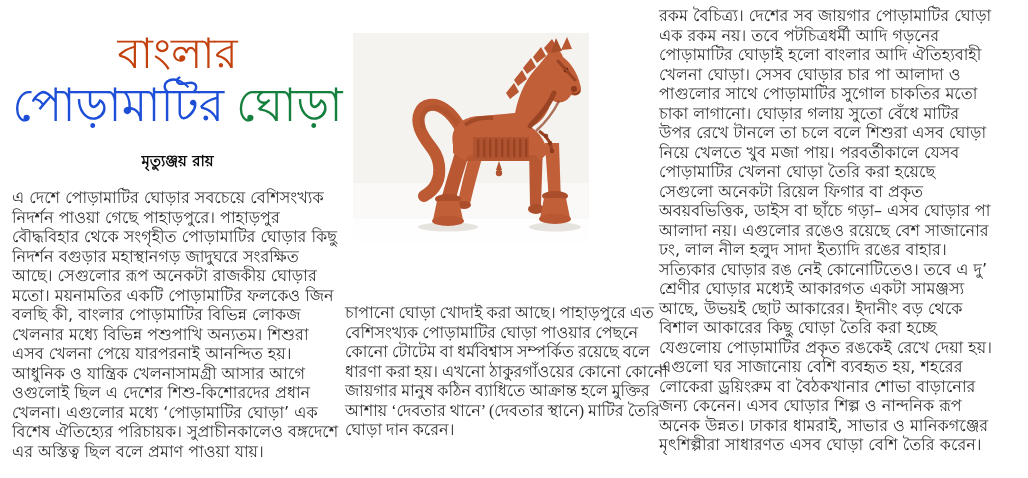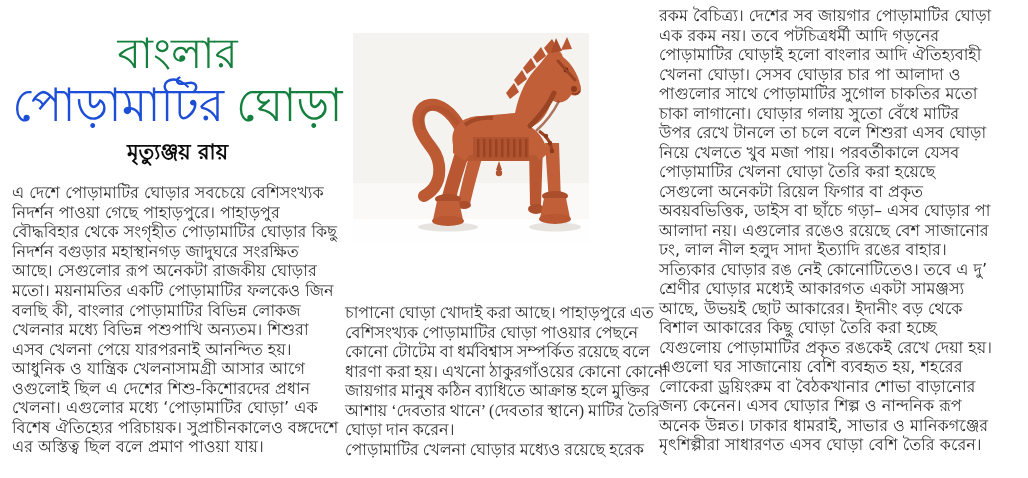--- a/index.html
+++ b/index.html
@@ -11,37 +11,37 @@
   .col{position:absolute;color:#2e2e2e;font-size:16px;line-height:1.22;}
   .col p{margin:0;padding:0;text-align:left;}
   .col-left{left:12px;top:30px;width:331px;}
   .col-mid{left:345px;top:33px;width:340px;}
   .col-right{left:659px;top:6px;width:333px;}
 
   .title{ text-align:center; margin-bottom:18px; }
   .title-l1{ font-size:42px; line-height:1.15; font-weight:normal; }
   .title-l2{ font-size:46px; line-height:1.12; margin-top:2px; }
   .title-l2 .w1{ margin-right:12px; }
-  .byline{ font-size:21px; font-weight:bold; color:#0b0b0b; margin-top:8px; }
+  .byline{ font-size:15px; font-weight:bold; color:#0b0b0b; margin-top:20px; }
 
   .photo{
     width:236px;height:210px;margin-left:8px;
     background:#f5f3f0;position:relative;overflow:hidden;
   }
   .photo svg{display:block}
   .mid-text{margin-top:60px;font-family:Liberation Serif, serif;}
 </style>
 </head>
 <body>
 
 <div class="page">
 
   <div class="col col-left">
     <div class="title">
-      <div class="title-l1" style="color:#15803d">বাংলার</div>
+      <div class="title-l1" style="color:#c2410c">বাংলার</div>
       <div class="title-l2">
         <span class="w1" style="color:#1d4ed8">পোড়ামাটির</span><span class="w2" style="color:#15803d">ঘোড়া</span>
       </div>
       <div class="byline">মৃত্যুঞ্জয় রায়</div>
     </div>
     <p>এ দেশে পোড়ামাটির ঘোড়ার সবচেয়ে বেশিসংখ্যক নিদর্শন পাওয়া গেছে পাহাড়পুরে। পাহাড়পুর বৌদ্ধবিহার থেকে সংগৃহীত পোড়ামাটির ঘোড়ার কিছু নিদর্শন বগুড়ার মহাস্থানগড় জাদুঘরে সংরক্ষিত আছে। সেগুলোর রূপ অনেকটা রাজকীয় ঘোড়ার মতো। ময়নামতির একটি  পোড়ামাটির ফলকেও জিন</p>
     <p>বলছি কী, বাংলার পোড়ামাটির বিভিন্ন লোকজ খেলনার মধ্যে বিভিন্ন পশুপাখি অন্যতম। শিশুরা এসব খেলনা পেয়ে যারপরনাই আনন্দিত হয়। আধুনিক ও যান্ত্রিক খেলনাসামগ্রী আসার আগে ওগুলোই ছিল এ দেশের শিশু-কিশোরদের প্রধান খেলনা। এগুলোর মধ্যে ‘পোড়ামাটির ঘোড়া’ এক বিশেষ ঐতিহ্যের পরিচায়ক। সুপ্রাচীনকালেও বঙ্গদেশে এর অস্তিত্ব ছিল বলে প্রমাণ পাওয়া যায়।</p>
   </div>
 
   <div class="col col-mid">
@@ -118,21 +118,20 @@
           <rect x="166" y="106" width="2.4" height="18"></rect>
           <rect x="172" y="106" width="2.4" height="18"></rect>
         </g>
 
         <path d="M146,128 l3,9 l-6,0 z" fill="#b05330"></path>
         <circle cx="146" cy="140" r="3.2" fill="#b05330"></circle>
       </svg>
     </div>
     <div class="mid-text">
       <p>চাপানো ঘোড়া খোদাই করা আছে। পাহাড়পুরে এত বেশিসংখ্যক পোড়ামাটির ঘোড়া পাওয়ার পেছনে কোনো টোটেম বা ধর্মবিশ্বাস সম্পর্কিত রয়েছে বলে ধারণা করা হয়। এখনো ঠাকুরগাঁওয়ের কোনো কোনো জায়গার মানুষ কঠিন ব্যাধিতে আক্রান্ত হলে মুক্তির আশায় ‘দেবতার থানে’  (দেবতার স্থানে) মাটির তৈরি ঘোড়া দান করেন।</p>
-      <p>পোড়ামাটির খেলনা ঘোড়ার মধ্যেও রয়েছে হরেক</p>
     </div>
   </div>
 
   <div class="col col-right">
     <p>রকম বৈচিত্র্য। দেশের সব জায়গার পোড়ামাটির ঘোড়া এক রকম নয়। তবে পটচিত্রধর্মী আদি গড়নের পোড়ামাটির ঘোড়াই হলো বাংলার আদি ঐতিহ্যবাহী খেলনা ঘোড়া। সেসব ঘোড়ার চার পা আলাদা ও পাগুলোর সাথে পোড়ামাটির সুগোল চাকতির মতো চাকা লাগানো। ঘোড়ার গলায় সুতো বেঁধে মাটির উপর রেখে টানলে তা চলে বলে শিশুরা এসব ঘোড়া নিয়ে খেলতে খুব মজা পায়। পরবর্তীকালে যেসব পোড়ামাটির খেলনা ঘোড়া তৈরি করা হয়েছে সেগুলো অনেকটা রিয়েল ফিগার বা প্রকৃত অবয়বভিত্তিক, ডাইস বা ছাঁচে গড়া– এসব ঘোড়ার পা আলাদা নয়। এগুলোর রঙেও রয়েছে বেশ সাজানোর ঢং, লাল নীল হলুদ সাদা ইত্যাদি রঙের বাহার। সত্যিকার ঘোড়ার রঙ নেই কোনোটিতেও। তবে এ দু’ শ্রেণীর ঘোড়ার মধ্যেই আকারগত একটা সামঞ্জস্য আছে, উভয়ই ছোট আকারের। ইদানীং বড় থেকে বিশাল আকারের কিছু ঘোড়া তৈরি করা হচ্ছে যেগুলোয় পোড়ামাটির প্রকৃত রঙকেই রেখে দেয়া হয়। এগুলো ঘর সাজানোয় বেশি ব্যবহৃত হয়, শহরের লোকেরা ড্রয়িংরুম বা বৈঠকখানার শোভা বাড়ানোর জন্য কেনেন। এসব ঘোড়ার শিল্প ও নান্দনিক রূপ অনেক উন্নত। ঢাকার ধামরাই, সাভার ও মানিকগঞ্জের মৃৎশিল্পীরা সাধারণত এসব ঘোড়া বেশি তৈরি করেন।</p>
   </div>
 
 </div>
 
 </body></html>

